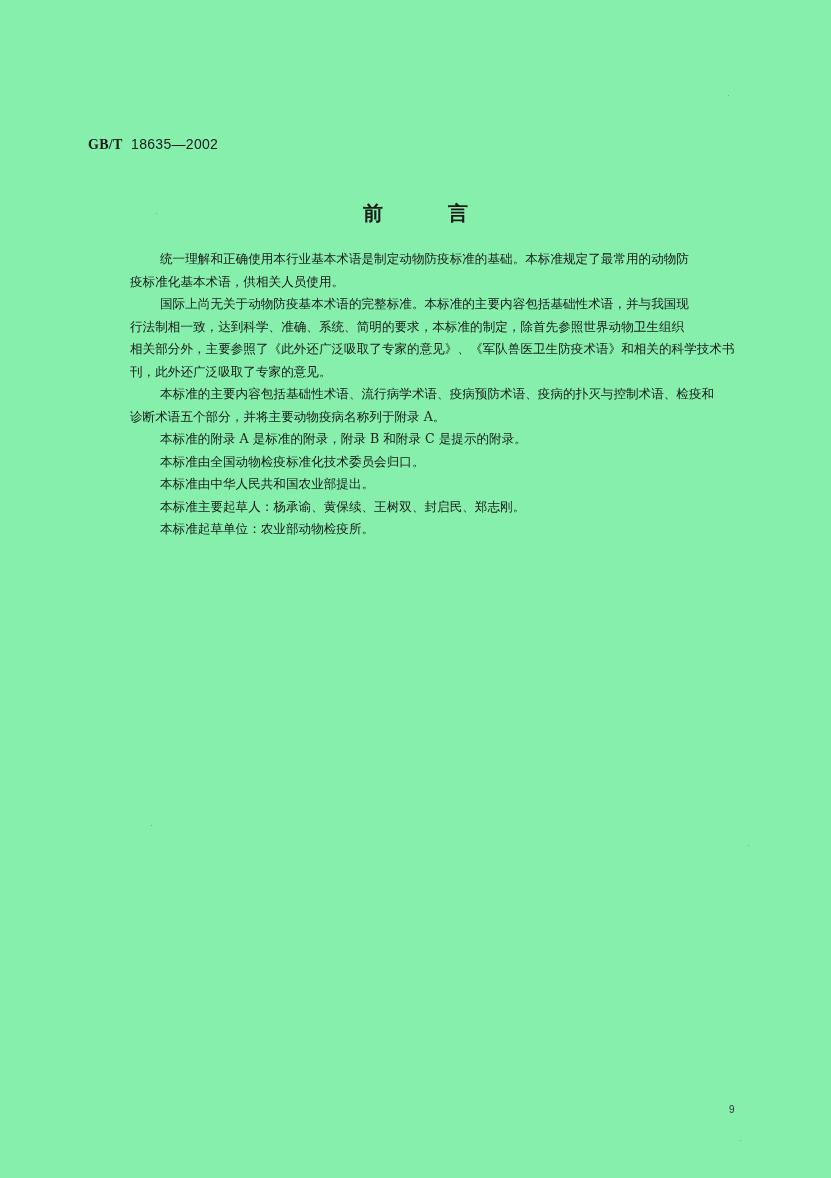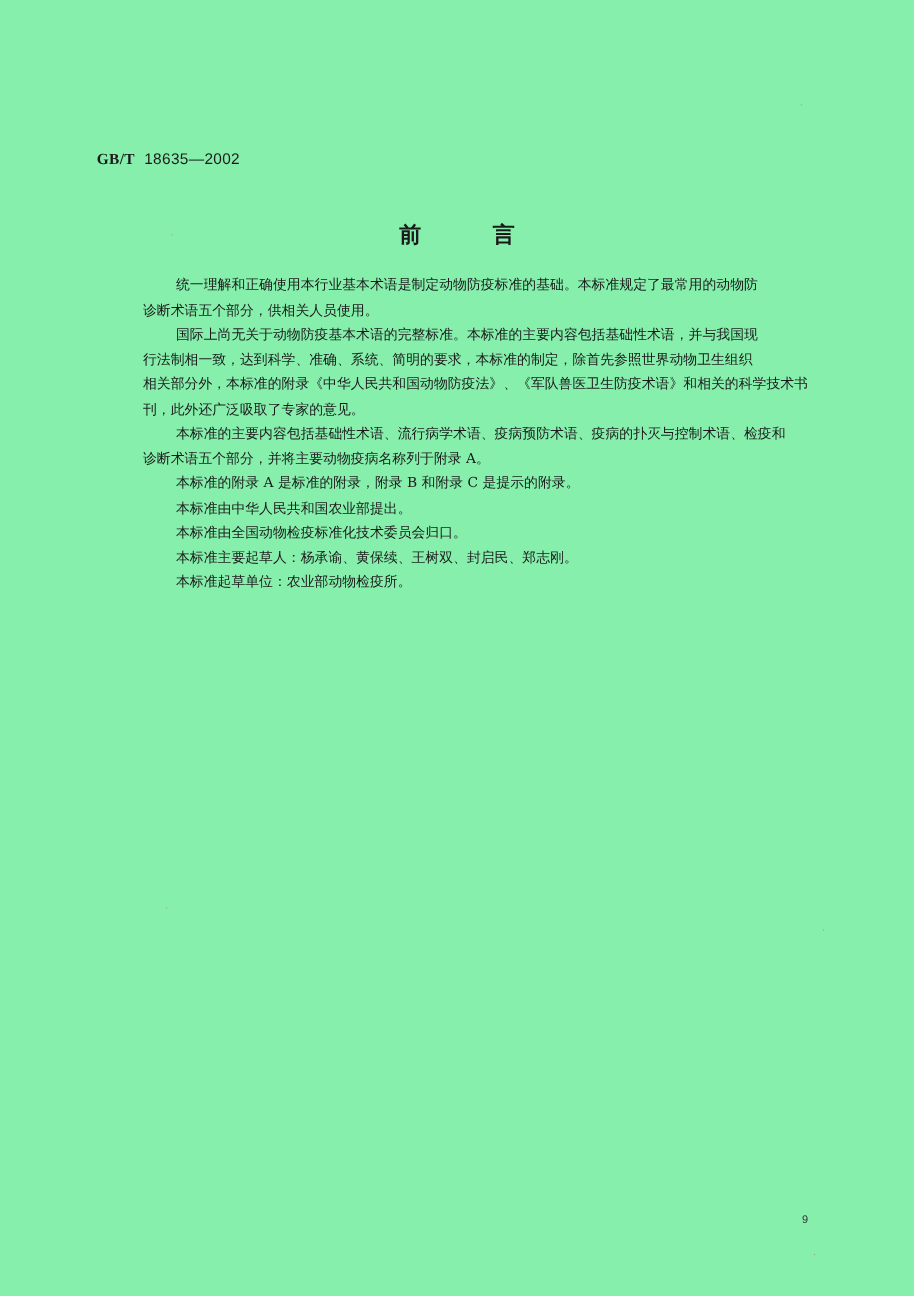--- a/index.html
+++ b/index.html
@@ -93,45 +93,45 @@
 
   <div class="title">
     <span class="ch1">前</span>
     <span class="ch2">言</span>
   </div>
 
   <div class="body">
 
     <div class="paragraph">
       <span class="line indent">统一理解和正确使用本行业基本术语是制定动物防疫标准的基础。本标准规定了最常用的动物防</span>
-      <span class="line">诊断术语五个部分，供相关人员使用。</span>
+      <span class="line">疫标准化基本术语，供相关人员使用。</span>
     </div>
 
     <div class="paragraph">
       <span class="line indent">国际上尚无关于动物防疫基本术语的完整标准。本标准的主要内容包括基础性术语，并与我国现</span>
       <span class="line">行法制相一致，达到科学、准确、系统、简明的要求，本标准的制定，除首先参照世界动物卫生组织</span>
-      <span class="line">相关部分外，本标准的附录《中华人民共和国动物防疫法》、《军队兽医卫生防疫术语》和相关的科学技术书</span>
+      <span class="line">相关部分外，主要参照了《此外还广泛吸取了专家的意见》、《军队兽医卫生防疫术语》和相关的科学技术书</span>
       <span class="line">刊，此外还广泛吸取了专家的意见。</span>
     </div>
 
     <div class="paragraph">
       <span class="line indent">本标准的主要内容包括基础性术语、流行病学术语、疫病预防术语、疫病的扑灭与控制术语、检疫和</span>
       <span class="line">诊断术语五个部分，并将主要动物疫病名称列于附录 A。</span>
     </div>
 
     <div class="paragraph">
       <span class="line indent">本标准的附录 A 是标准的附录，附录 B 和附录 C 是提示的附录。</span>
     </div>
 
     <div class="paragraph">
-      <span class="line indent">本标准由中华人民共和国农业部提出。</span>
+      <span class="line indent">本标准由全国动物检疫标准化技术委员会归口。</span>
     </div>
 
     <div class="paragraph">
-      <span class="line indent">本标准由全国动物检疫标准化技术委员会归口。</span>
+      <span class="line indent">本标准由中华人民共和国农业部提出。</span>
     </div>
 
     <div class="paragraph">
       <span class="line indent">本标准主要起草人：杨承谕、黄保续、王树双、封启民、郑志刚。</span>
     </div>
 
     <div class="paragraph">
       <span class="line indent">本标准起草单位：农业部动物检疫所。</span>
     </div>
   </div>

